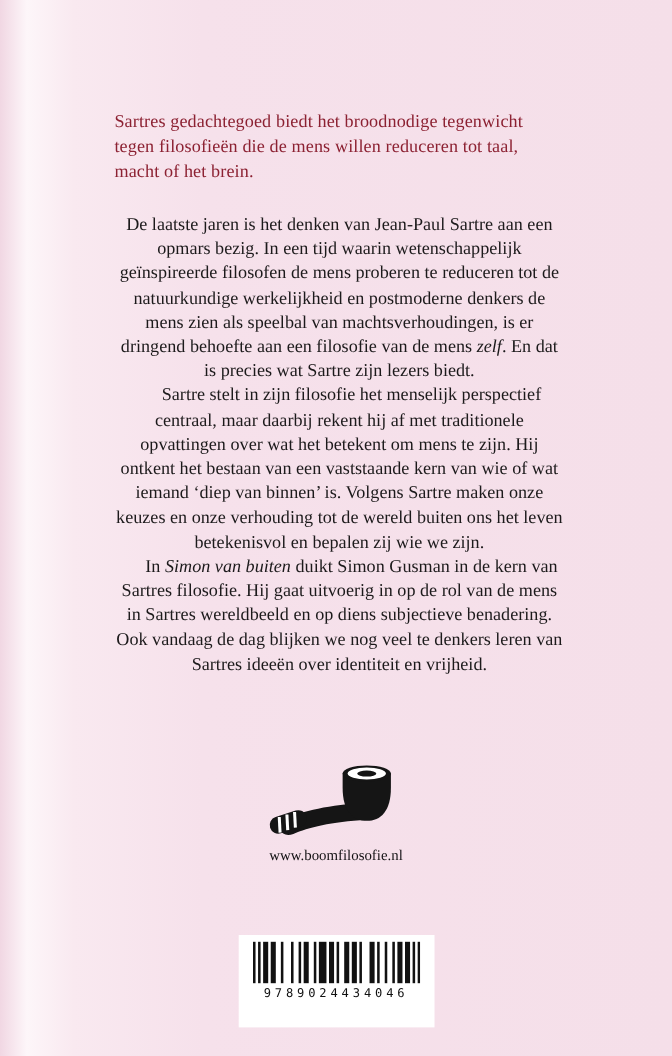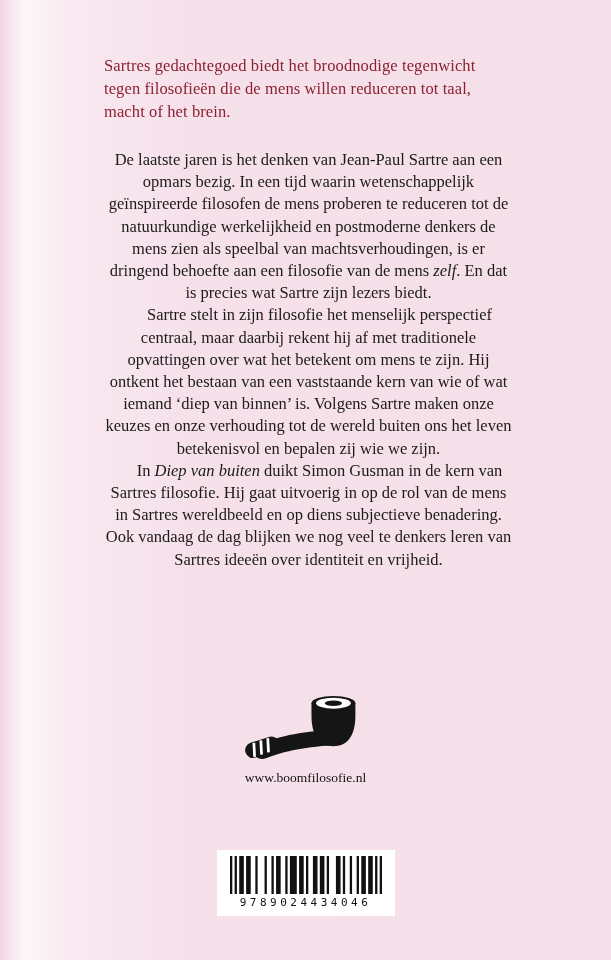--- a/index.html
+++ b/index.html
@@ -13,21 +13,21 @@
     background:
       linear-gradient(to right, #f1d7e3 0%, #fdf6f9 4%, #f9e9f0 11%, #f6e1eb 30%, #f5dfe9 100%);
   }
   .content {
     position: absolute;
     left: 104px;
     right: 98px;
     top: 0;
   }
   .blurb {
-    margin-top: 54px;
+    margin-top: 98px;
     color: #8c2132;
     font-size: 16.5px;
     line-height: 23px;
     letter-spacing: 0.1px;
   }
   .body-text {
     margin-top: 26px;
     color: #1c1a1b;
     font-size: 16.5px;
     line-height: 22.2px;
@@ -51,21 +51,21 @@
     color: #141214;
     font-size: 13.5px;
     line-height: 20px;
   }
   .barcode-box {
     position: absolute;
     left: 50%;
     transform: translateX(-50%);
     top: 850px;
     width: 178px;
-    height: 66px;
+    height: 84px;
     background: #ffffff;
     text-align: center;
     padding-top: 6px;
     box-sizing: border-box;
   }
   .barcode-bars-svg {
     width: 152px;
     height: 38px;
     display: block;
     margin: 0 auto;
@@ -84,21 +84,21 @@
 <body>
 
 <div class="page">
   <div class="content">
 
     <div class="blurb">Sartres gedachtegoed biedt het broodnodige tegenwicht tegen filosofieën die de mens willen reduceren tot taal, macht of het brein.</div>
 
     <div class="body-text">
         <p class="para"><span>De laatste jaren is het denken van Jean-Paul Sartre aan een opmars bezig. In een tijd waarin wetenschappelijk geïnspireerde filosofen de mens proberen te reduceren tot de natuurkundige werkelijkheid en postmoderne denkers de mens zien als speelbal van machtsverhoudingen, is er dringend behoefte aan een filosofie van de mens </span><em>zelf</em><span>. En dat is precies wat Sartre zijn lezers biedt.</span></p>
         <p class="para indent"><span>Sartre stelt in zijn filosofie het menselijk perspectief centraal, maar daarbij rekent hij af met traditionele opvattingen over wat het betekent om mens te zijn. Hij ontkent het bestaan van een vaststaande kern van wie of wat iemand ‘diep van binnen’ is. Volgens Sartre maken onze keuzes en onze verhouding tot de wereld buiten ons het leven betekenisvol en bepalen zij wie we zijn.</span></p>
-        <p class="para indent"><span>In </span><em>Diep van buiten</em><span> duikt Simon Gusman in de kern van Sartres filosofie. Hij gaat uitvoerig in op de rol van de mens in Sartres wereldbeeld en op diens subjectieve benadering. Ook vandaag de dag blijken we nog veel te denkers leren van Sartres ideeën over identiteit en vrijheid.</span></p>
+        <p class="para indent"><span>In </span><em>Simon van buiten</em><span> duikt Simon Gusman in de kern van Sartres filosofie. Hij gaat uitvoerig in op de rol van de mens in Sartres wereldbeeld en op diens subjectieve benadering. Ook vandaag de dag blijken we nog veel te denkers leren van Sartres ideeën over identiteit en vrijheid.</span></p>
       </div>
   </div>
 
   <div class="pipe-wrap">
     <svg width="128" height="78" viewBox="0 0 140 84" aria-hidden="true">
 
       <path d="M14,62 C38,53 62,47 100,45 L100,62 C64,64 42,70 27,76 C16,80 10,71 14,62 Z" fill="#151515"></path>
 
       <path d="M76,16 L76,30 C76,53 86,63 100,63 C114,63 124,53 124,30 L124,16 Z" fill="#151515"></path>
       <ellipse cx="100" cy="16" rx="24" ry="8" fill="#151515"></ellipse>

